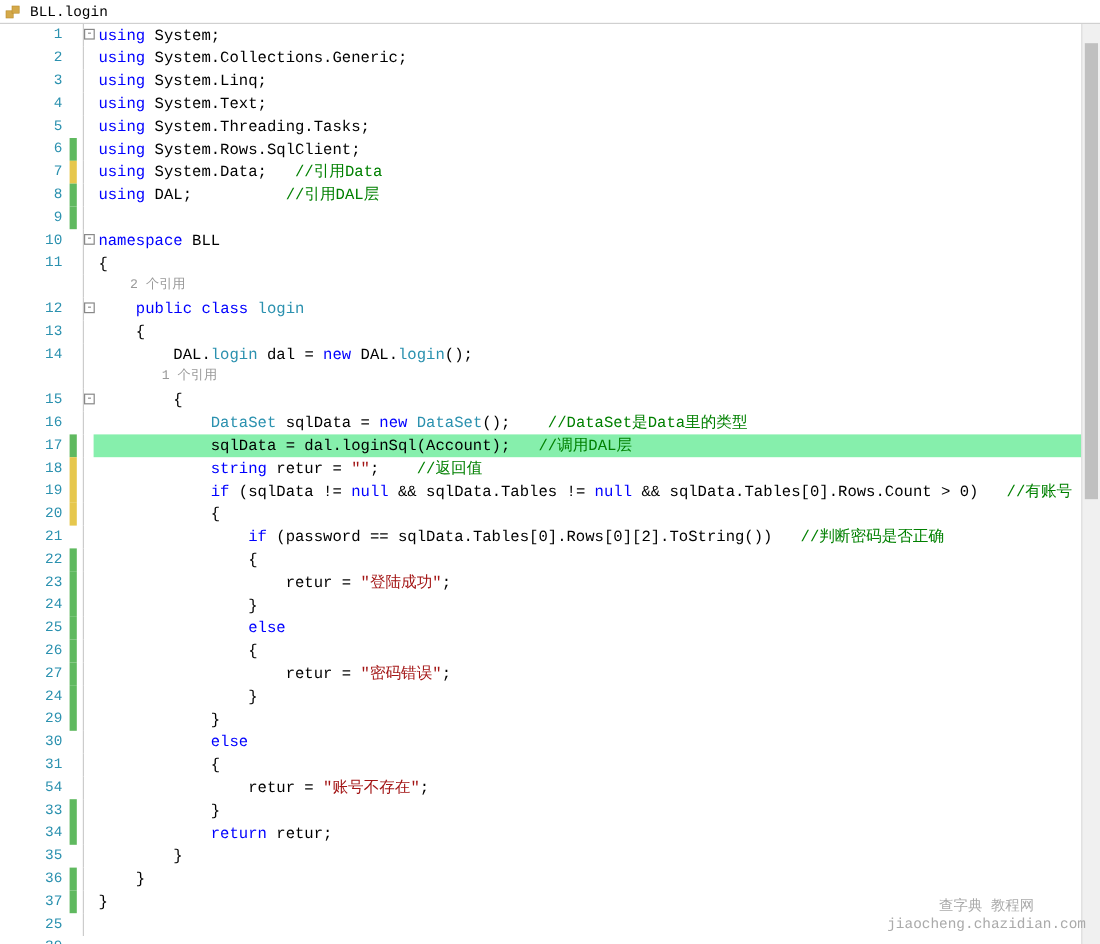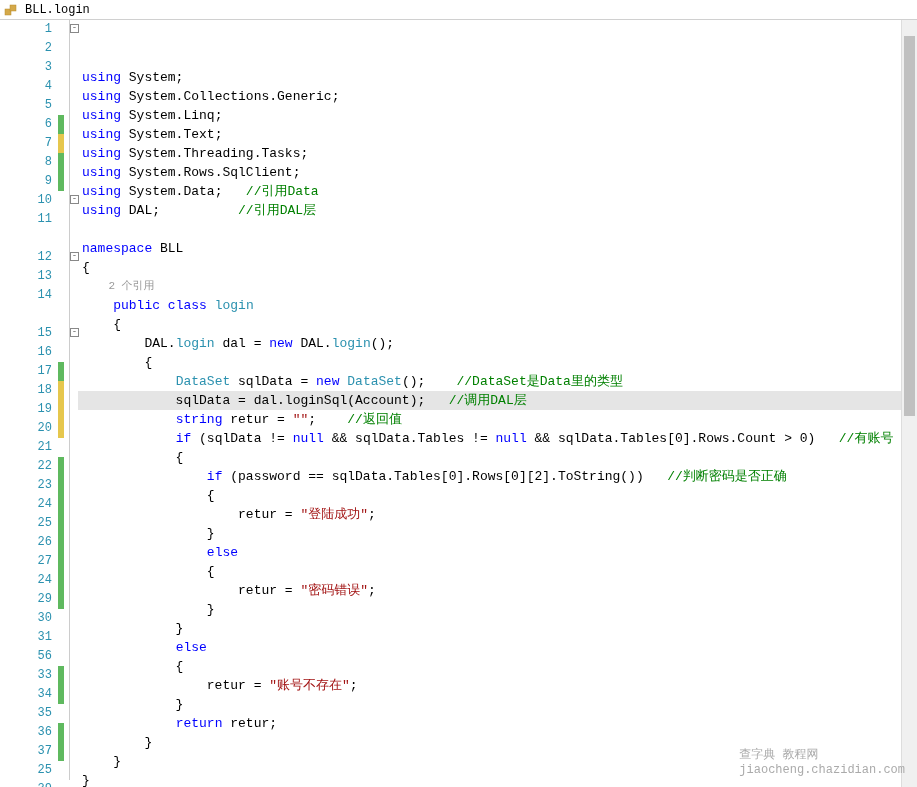--- a/index.html
+++ b/index.html
@@ -80,51 +80,50 @@
       border: 1px solid #888;
       background: #fff;
       font-size: 9px;
       line-height: 7px;
       text-align: center;
       color: #666;
     }
     .code-area {
       flex: 1;
       position: relative;
-      margin-top: 48px;
     }
     .code-line {
       height: 19px;
       line-height: 19px;
       white-space: pre;
       padding-left: 4px;
     }
     .highlighted-line {
-      background: #e5e5e5;
+      background: #86efac;
     }
     .codelens {
       height: 19px;
       line-height: 19px;
       font-size: 11px;
       color: #999;
       padding-left: 4px;
       white-space: pre;
     }
     .kw { color: #0000ff; }
     .type { color: #2b91af; }
     .str { color: #a31515; }
     .comment { color: #008000; }
     .plain { color: #000; }
     .watermark {
       position: absolute;
       right: 12px;
       bottom: 8px;
       font-size: 12px;
       color: #aaa;
-      text-align: left;
+      text-align: center;
       line-height: 1.3;
     }
     .scrollbar-v {
       position: absolute;
       right: 0;
       top: 20px;
       bottom: 0;
       width: 16px;
       background: #f0f0f0;
       border-left: 1px solid #ddd;
@@ -181,21 +180,21 @@
       <div class="gutter-line">22</div>
       <div class="gutter-line">23</div>
       <div class="gutter-line">24</div>
       <div class="gutter-line">25</div>
       <div class="gutter-line">26</div>
       <div class="gutter-line">27</div>
       <div class="gutter-line">24</div>
       <div class="gutter-line">29</div>
       <div class="gutter-line">30</div>
       <div class="gutter-line">31</div>
-      <div class="gutter-line">56</div>
+      <div class="gutter-line">54</div>
       <div class="gutter-line">33</div>
       <div class="gutter-line">34</div>
       <div class="gutter-line">35</div>
       <div class="gutter-line">36</div>
       <div class="gutter-line">37</div>
       <div class="gutter-line">25</div>
       <div class="gutter-line">39</div>
     </div>
   <div class="change-margin" id="change-margin">
       <div class="change-line"></div>
@@ -300,20 +299,21 @@
       <div class="code-line"><span class="kw">using</span><span class="plain"> System.Rows.SqlClient;</span></div>
       <div class="code-line"><span class="kw">using</span><span class="plain"> System.Data;   </span><span class="comment">//引用Data</span></div>
       <div class="code-line"><span class="kw">using</span><span class="plain"> DAL;          </span><span class="comment">//引用DAL层</span></div>
       <div class="code-line"></div>
       <div class="code-line"><span class="kw">namespace</span><span class="plain"> BLL</span></div>
       <div class="code-line"><span class="plain">{</span></div>
       <div class="codelens">    2 个引用</div>
       <div class="code-line"><span class="plain">    </span><span class="kw">public</span><span class="plain"> </span><span class="kw">class</span><span class="plain"> </span><span class="type">login</span></div>
       <div class="code-line"><span class="plain">    {</span></div>
       <div class="code-line"><span class="plain">        DAL.</span><span class="type">login</span><span class="plain"> dal = </span><span class="kw">new</span><span class="plain"> DAL.</span><span class="type">login</span><span class="plain">();</span></div>
+      <div class="codelens">        1 个引用</div>
       <div class="code-line"><span class="plain">        {</span></div>
       <div class="code-line"><span class="plain">            </span><span class="type">DataSet</span><span class="plain"> sqlData = </span><span class="kw">new</span><span class="plain"> </span><span class="type">DataSet</span><span class="plain">();    </span><span class="comment">//DataSet是Data里的类型</span></div>
       <div class="code-line highlighted-line"><span class="plain">            sqlData = dal.loginSql(Account);   </span><span class="comment">//调用DAL层</span></div>
       <div class="code-line"><span class="plain">            </span><span class="kw">string</span><span class="plain"> retur = </span><span class="str">""</span><span class="plain">;    </span><span class="comment">//返回值</span></div>
       <div class="code-line"><span class="plain">            </span><span class="kw">if</span><span class="plain"> (sqlData != </span><span class="kw">null</span><span class="plain"> &amp;&amp; sqlData.Tables != </span><span class="kw">null</span><span class="plain"> &amp;&amp; sqlData.Tables[0].Rows.Count &gt; 0)   </span><span class="comment">//有账号</span></div>
       <div class="code-line"><span class="plain">            {</span></div>
       <div class="code-line"><span class="plain">                </span><span class="kw">if</span><span class="plain"> (password == sqlData.Tables[0].Rows[0][2].ToString())   </span><span class="comment">//判断密码是否正确</span></div>
       <div class="code-line"><span class="plain">                {</span></div>
       <div class="code-line"><span class="plain">                    retur = </span><span class="str">"登陆成功"</span><span class="plain">;</span></div>
       <div class="code-line"><span class="plain">                }</span></div>

